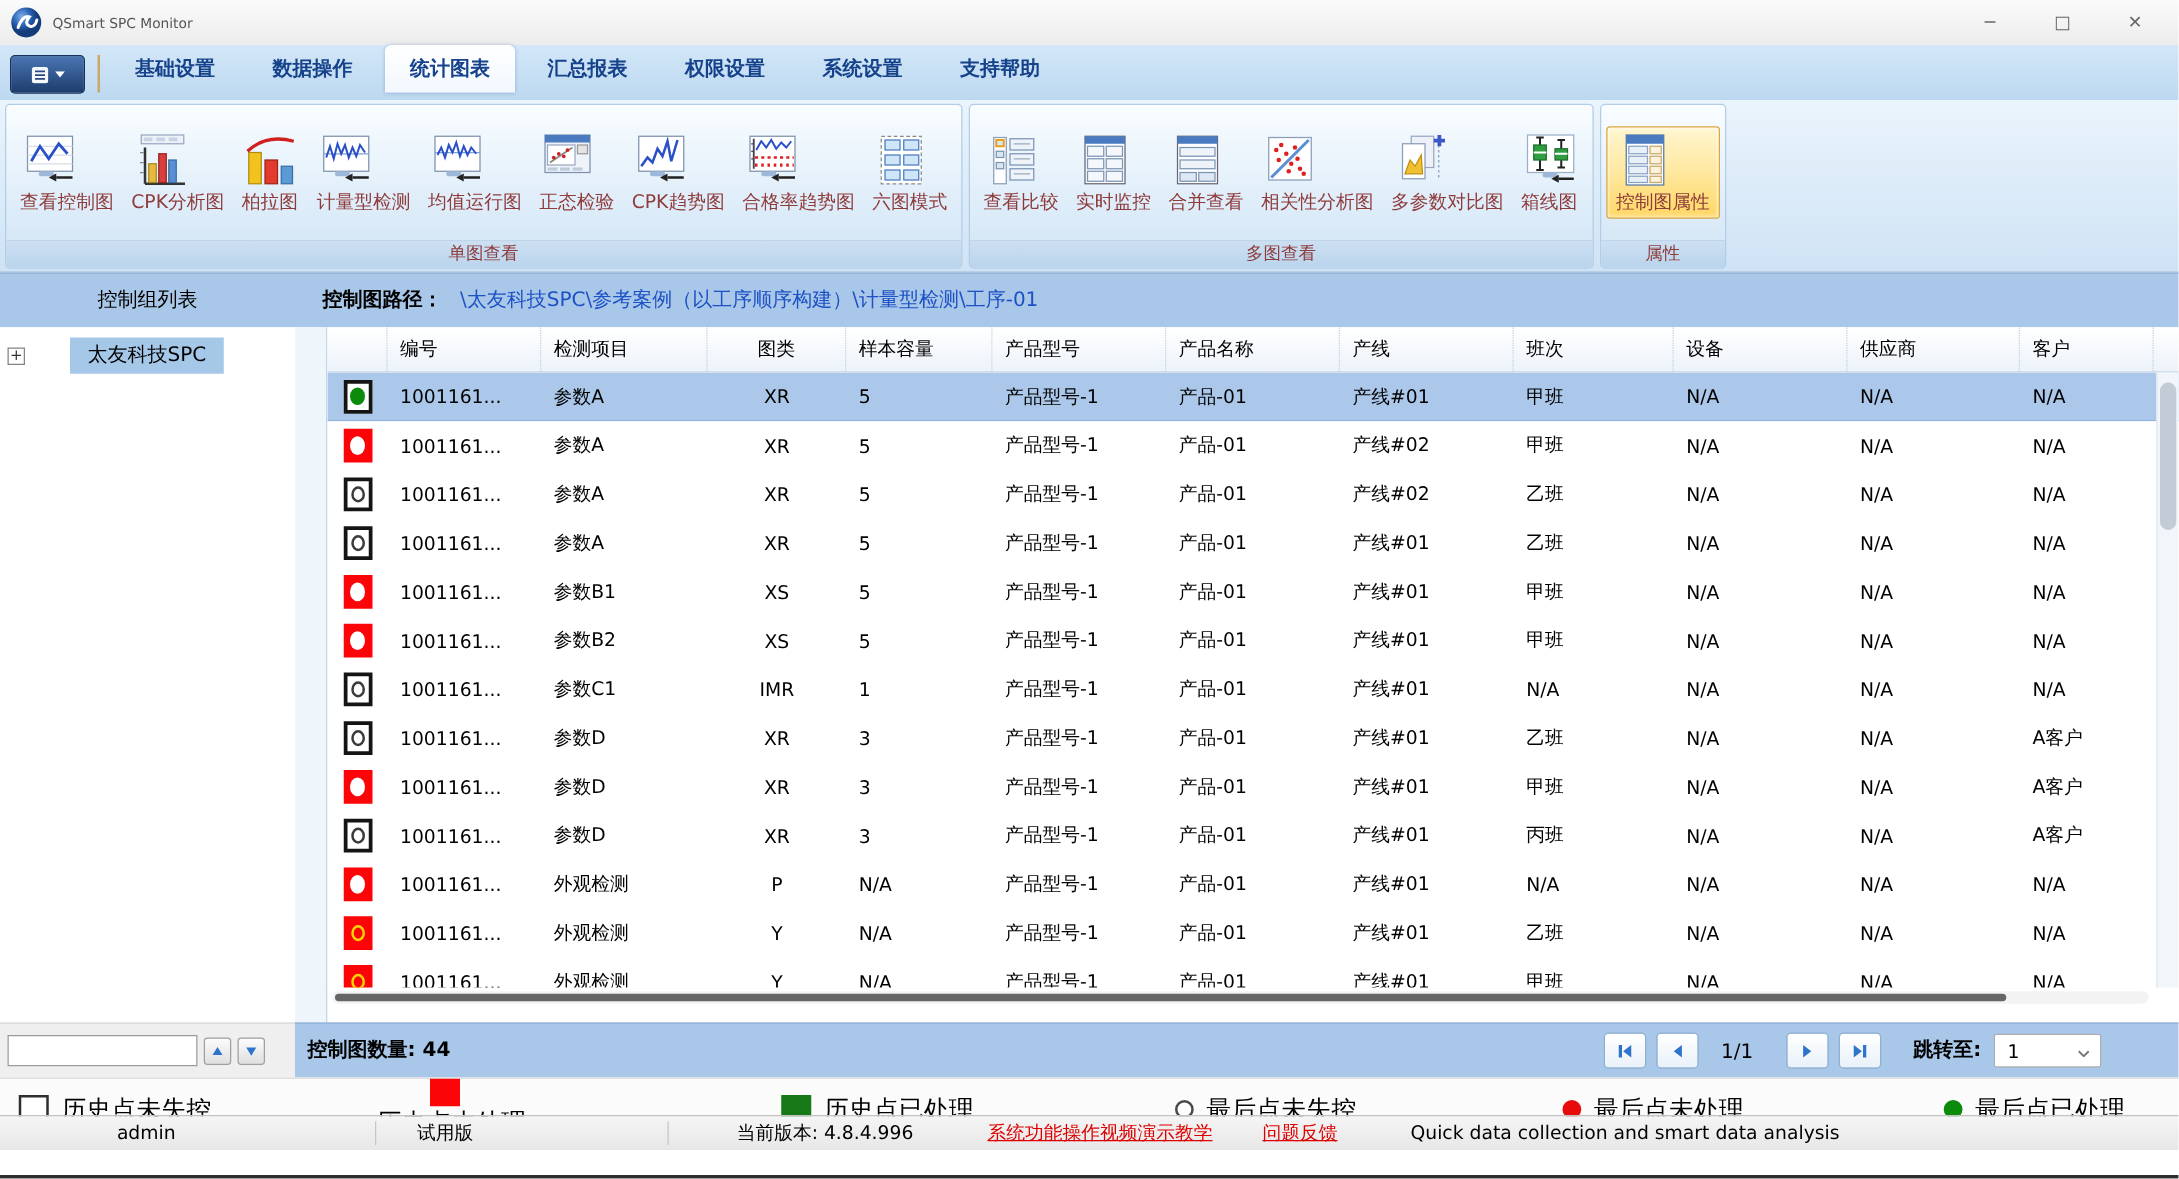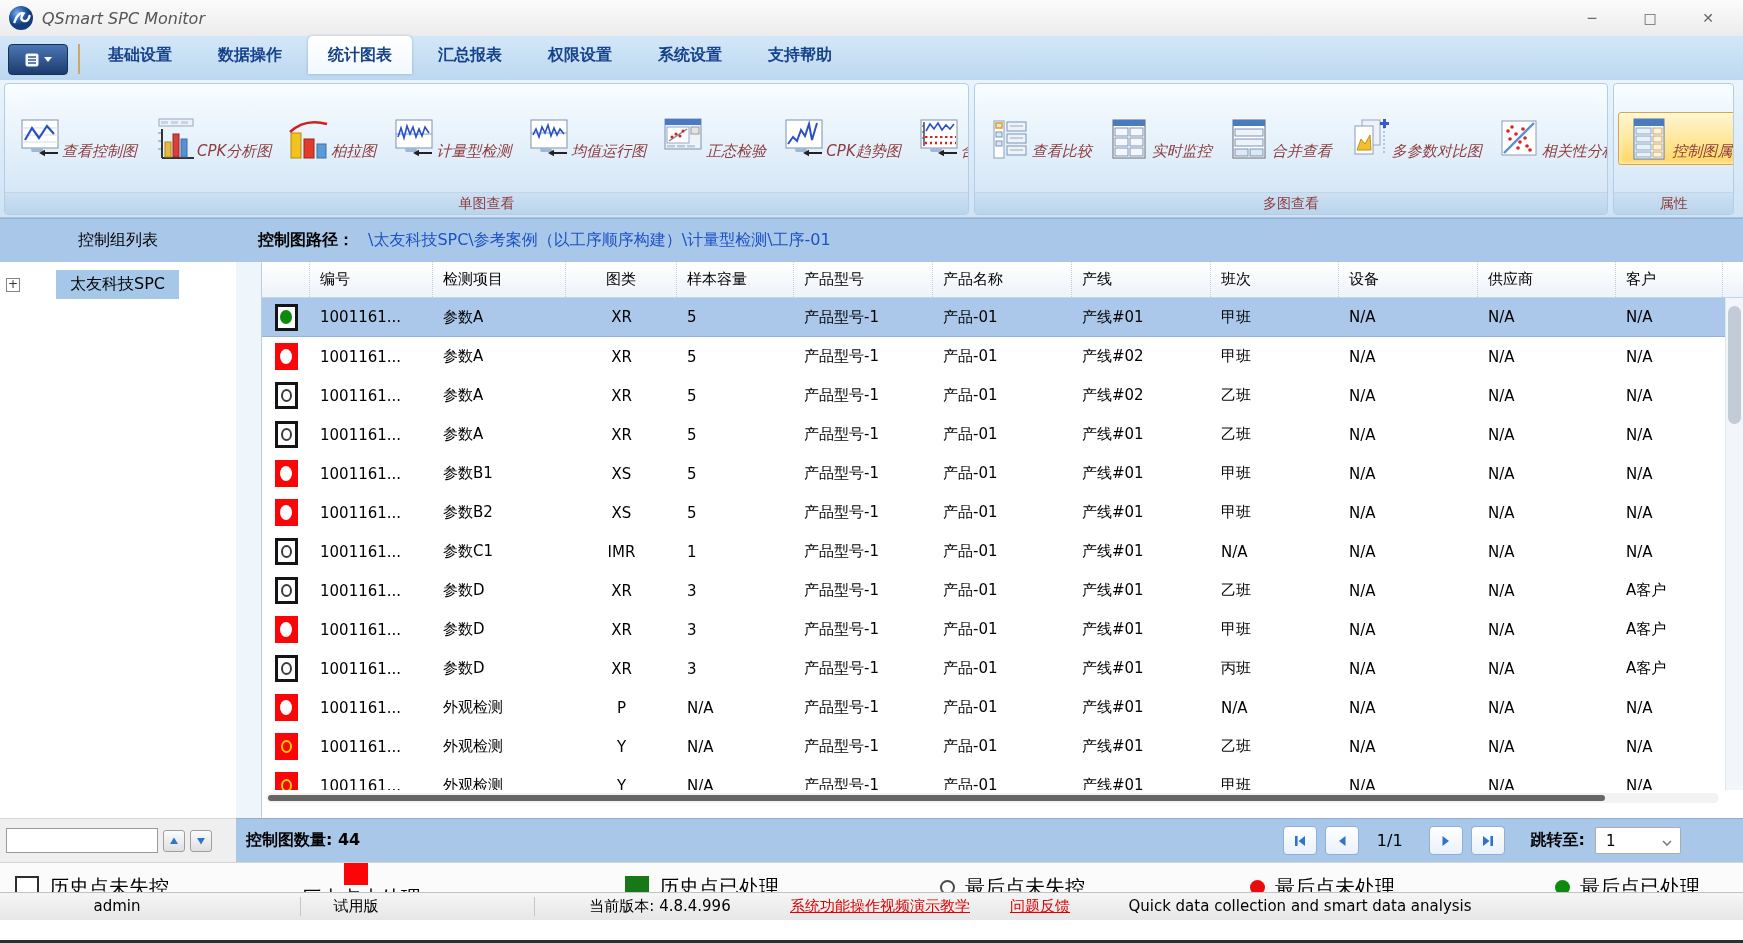--- a/index.html
+++ b/index.html
@@ -4,21 +4,21 @@
 <style>
   * { margin:0; padding:0; box-sizing:border-box; }
   html,body { width:1743px; height:943px; overflow:hidden; }
   body { font-family:"DejaVu Sans","Liberation Sans",sans-serif; font-size:15px; color:#000; background:#fff; }
   .window { position:relative; width:1743px; height:943px; background:#fff; overflow:hidden; }
 
   
   .titlebar { position:absolute; left:0; top:0; width:100%; height:36px;
     background:linear-gradient(#fbfbfb,#ececec); display:flex; align-items:center; }
   .logo { width:26px; height:26px; margin-left:8px; }
-  .win-title { margin-left:8px; color:#555; font-size:16px;font-style:italic; }
+  .win-title { margin-left:8px; color:#555; font-size:11px; }
   .win-controls { margin-left:auto; display:flex; margin-right:6px; }
   .win-btn { width:58px; height:28px; text-align:center; line-height:28px; color:#666; font-size:14px; }
 
   
   .tabbar { position:absolute; left:0; top:36px; width:100%; height:44px;
     background:linear-gradient(#d3e7f8,#bcd8f0); display:flex; align-items:flex-end; }
   .menu-btn { width:60px; height:31px; margin:0 0 5px 8px; border-radius:4px;
     background:linear-gradient(#4a76b4,#1d3c6d); border:1px solid #16305a;
     display:flex; align-items:center; justify-content:center; gap:4px; }
   .tab-sep { width:2px; height:30px; background:#c9a96a; margin:0 8px 6px 10px; }
@@ -26,21 +26,21 @@
   .tab { padding:0 20px; height:38px; line-height:38px; color:#15428b; font-size:16px; font-weight:600;
     margin-right:6px; border-radius:5px 5px 0 0; }
   .tab.active { background:linear-gradient(#ffffff,#f2f8fe); box-shadow:0 0 3px rgba(60,100,160,.4); }
 
   
   .ribbon { position:absolute; left:0; top:80px; width:100%; height:138px;
     background:linear-gradient(#eaf4fc,#cfe3f5); border-bottom:1px solid #a7c3de; display:flex; padding:3px 4px 2px 4px; }
   .rgroup { display:flex; flex-direction:column; margin-right:5px; border:1px solid #b4cde6; border-radius:4px;
     background:linear-gradient(180deg,#f9fdff,#ddecf9 65%,#cfe2f3); overflow:hidden; }
   .rbuttons { flex:1; display:flex; align-items:center; padding:2px 4px; }
-  .rbtn { display:flex; flex-direction:row; align-items:flex-end; padding:4px 7px 3px 7px; border-radius:3px;font-style:italic; }
+  .rbtn { display:flex; flex-direction:column; align-items:flex-start; padding:4px 7px 3px 7px; border-radius:3px; }
   .rbtn.hl { background:linear-gradient(#fff6d0,#ffe9a4 45%,#ffd763); border:1px solid #dca63c;
     box-shadow:inset 0 0 4px #fff; }
   .ricon { width:46px; height:44px; }
   .rlabel { margin-top:2px; font-size:15px; color:#8e3b3b; white-space:nowrap; }
   .rstrip { height:22px; background:linear-gradient(#cde0f2,#b9d4ec); text-align:center; line-height:21px;
     font-size:14px; color:#8e3b3b; border-top:1px solid #bed5ea; }
 
   
   .pathbar { position:absolute; left:0; top:218px; width:100%; height:44px; background:#a9c7e8;
     border-top:1px solid #8fb0d4; display:flex; align-items:center; }
@@ -339,47 +339,47 @@
                 </g>
                 <g fill="#dde8f4" stroke="#7a94b4">
                   <rect x="9" y="32" width="13" height="7"></rect>
                   <rect x="24" y="32" width="13" height="7"></rect>
                 </g>
               </svg></span>
             <span class="rlabel">合并查看</span>
           </div>
           <div class="rbtn">
             <span class="ricon"><svg viewBox="0 0 46 44" width="46" height="44">
-                <rect x="16" y="3" width="18" height="25" fill="#eef2f8" stroke="#98a8c0"></rect>
-                <rect x="9" y="9" width="18" height="28" fill="#fff" stroke="#8a9cb8"></rect>
-                <polygon points="11,33 15,22 19,27 24,18 25,33" fill="#f0c030" stroke="#c09010"></polygon>
-                <line x1="38" y1="6" x2="38" y2="38" stroke="#8a9cb8" stroke-dasharray="2,2"></line>
-                <rect x="34" y="5" width="9" height="3" fill="#3a58c8"></rect>
-                <rect x="37" y="2" width="3" height="9" fill="#3a58c8"></rect>
-              </svg></span>
-            <span class="rlabel">多参数对比图</span>
-          </div>
-          <div class="rbtn">
-            <span class="ricon"><svg viewBox="0 0 46 44" width="46" height="44">
                 <rect x="6" y="4" width="34" height="34" fill="#fff" stroke="#8a9cb8"></rect>
                 <line x1="8" y1="36" x2="38" y2="6" stroke="#5b8fd4" stroke-width="2.4"></line>
                 <g fill="#e02020">
                   <circle cx="12" cy="14" r="1.8"></circle>
                   <circle cx="16" cy="10" r="1.8"></circle>
                   <circle cx="14" cy="22" r="1.8"></circle>
                   <circle cx="20" cy="17" r="1.8"></circle>
                   <circle cx="24" cy="25" r="1.8"></circle>
                   <circle cx="22" cy="31" r="1.8"></circle>
                   <circle cx="29" cy="21" r="1.8"></circle>
                   <circle cx="31" cy="29" r="1.8"></circle>
                   <circle cx="34" cy="33" r="1.8"></circle>
                   <circle cx="27" cy="12" r="1.8"></circle>
                 </g>
               </svg></span>
             <span class="rlabel">相关性分析图</span>
+          </div>
+          <div class="rbtn">
+            <span class="ricon"><svg viewBox="0 0 46 44" width="46" height="44">
+                <rect x="16" y="3" width="18" height="25" fill="#eef2f8" stroke="#98a8c0"></rect>
+                <rect x="9" y="9" width="18" height="28" fill="#fff" stroke="#8a9cb8"></rect>
+                <polygon points="11,33 15,22 19,27 24,18 25,33" fill="#f0c030" stroke="#c09010"></polygon>
+                <line x1="38" y1="6" x2="38" y2="38" stroke="#8a9cb8" stroke-dasharray="2,2"></line>
+                <rect x="34" y="5" width="9" height="3" fill="#3a58c8"></rect>
+                <rect x="37" y="2" width="3" height="9" fill="#3a58c8"></rect>
+              </svg></span>
+            <span class="rlabel">多参数对比图</span>
           </div>
           <div class="rbtn">
             <span class="ricon"><svg viewBox="0 0 46 44" width="46" height="44">
                 <rect x="5" y="2" width="37" height="30" fill="#fff" stroke="#9ab0c8"></rect>
                 <line x1="15" y1="4" x2="15" y2="30" stroke="#222" stroke-width="1.6"></line>
                 <rect x="10" y="10" width="10" height="12" fill="#2e9e40" stroke="#1c6e2c"></rect>
                 <line x1="10" y1="16" x2="20" y2="16" stroke="#fff" stroke-width="1.6"></line>
                 <line x1="12" y1="4" x2="18" y2="4" stroke="#222" stroke-width="1.6"></line>
                 <line x1="12" y1="30" x2="18" y2="30" stroke="#222" stroke-width="1.6"></line>
                 <line x1="32" y1="6" x2="32" y2="28" stroke="#222" stroke-width="1.6"></line>

